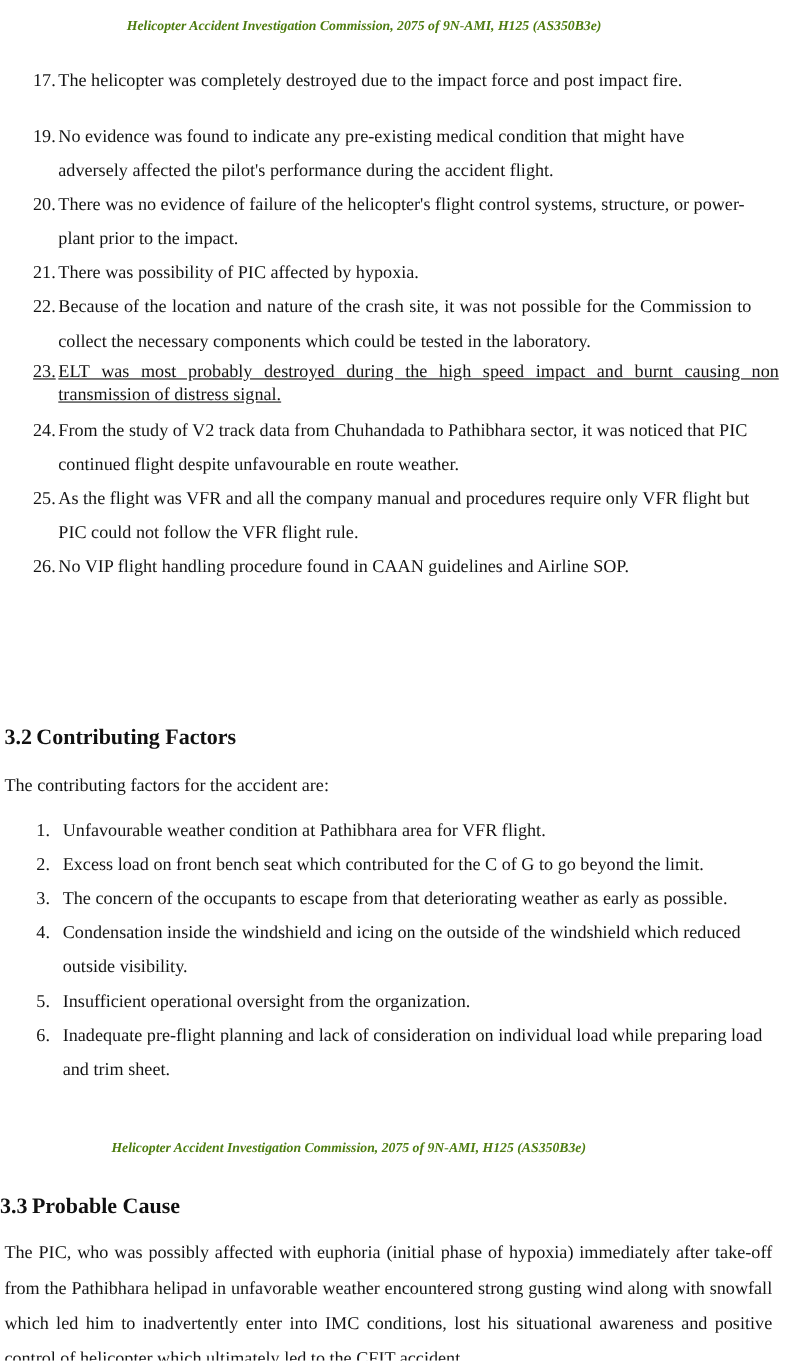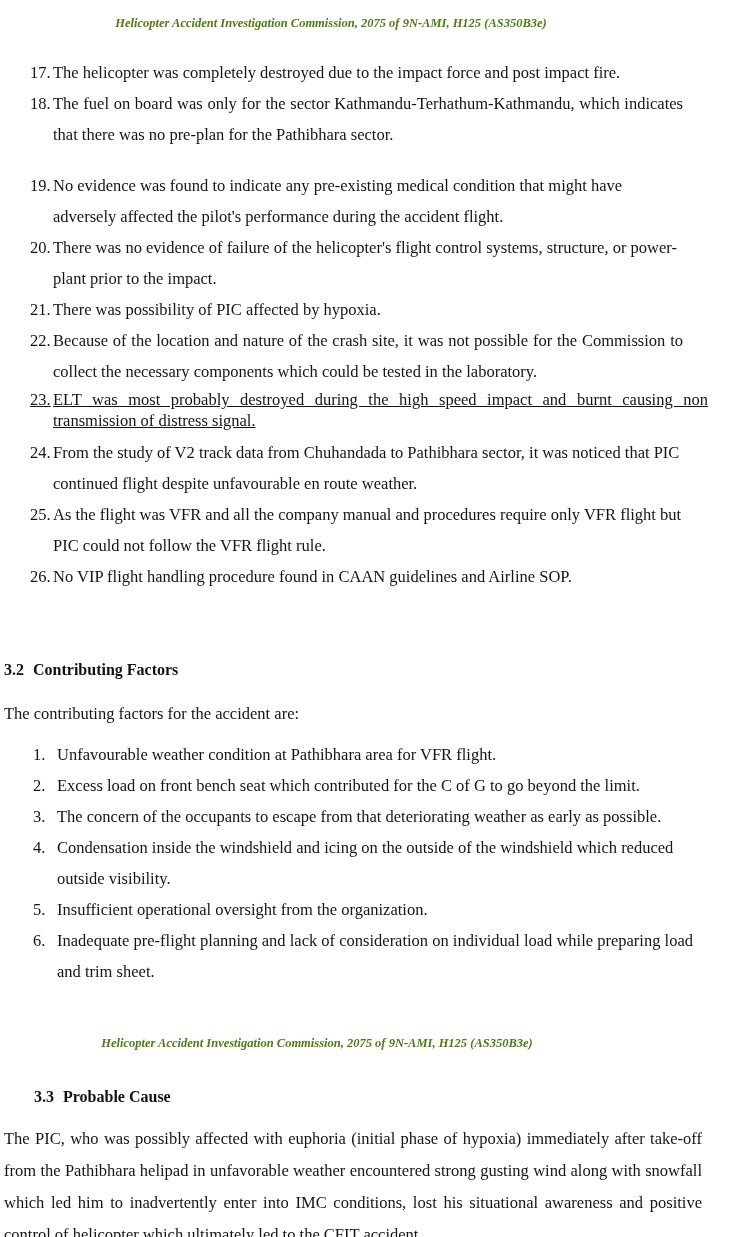--- a/index.html
+++ b/index.html
@@ -42,58 +42,54 @@
   .f-item.tight .f-txt { margin-right: -25px; }
   .justify { text-align: justify; }
 
   .section-32 {
     position: absolute;
     top: 658px; left: 0; right: 0;
     padding: 0 30px 0 4px;
   }
   .sec-heading {
     font-weight: bold;
-    font-size: 16px;
+    font-size: 20px;
     line-height: 24px;
     color: #111;
   }
   .sec-num { display: inline-block; width: 29px; }
   .sec-intro {
     margin-top: 16px;
     line-height: 31px;
   }
   .factors-list { margin-top: 10px; padding-left: 29px; }
   .factors-list .f-num { width: 24px; }
 
   .section-33 {
     position: absolute;
     top: 1036px; left: 0; right: 0;
   }
-  .sec-heading-33 { padding-left: 0; margin-top: 34px; margin-left: 34px; }
+  .sec-heading-33 { padding-left: 0; margin-top: 34px; }
   .pc-body {
     margin: 14px 28px 0 4px;
     text-align: justify;
     line-height: 32px;
   }
 </style>
 </head>
 <body>
 
 <div class="page">
 
   <div class="running-header rh-top">Helicopter Accident Investigation Commission, 2075 of 9N-AMI, H125 (AS350B3e)</div>
 
   <div class="findings-block">
     <div class="f-item">
       <span class="f-num">17.</span>
       <span class="f-txt">The helicopter was completely destroyed due to the impact force and post impact fire.</span>
-    </div>
-    <div class="f-item">
-      <span class="f-num">18.</span>
-      <span class="f-txt justify">The fuel on board was only for the sector Kathmandu-Terhathum-Kathmandu, which indicates that there was no pre-plan for the Pathibhara sector.</span>
     </div>
     <div class="f-item sp">
       <span class="f-num">19.</span>
       <span class="f-txt">No evidence was found to indicate any pre-existing medical condition that might have adversely affected the pilot's performance during the accident flight.</span>
     </div>
     <div class="f-item">
       <span class="f-num">20.</span>
       <span class="f-txt">There was no evidence of failure of the helicopter's flight control systems, structure, or power-plant prior to the impact.</span>
     </div>
     <div class="f-item">

